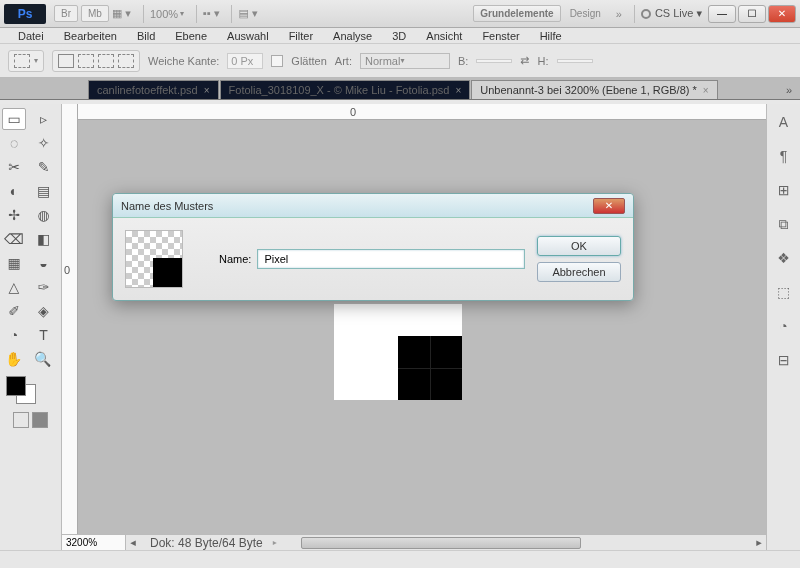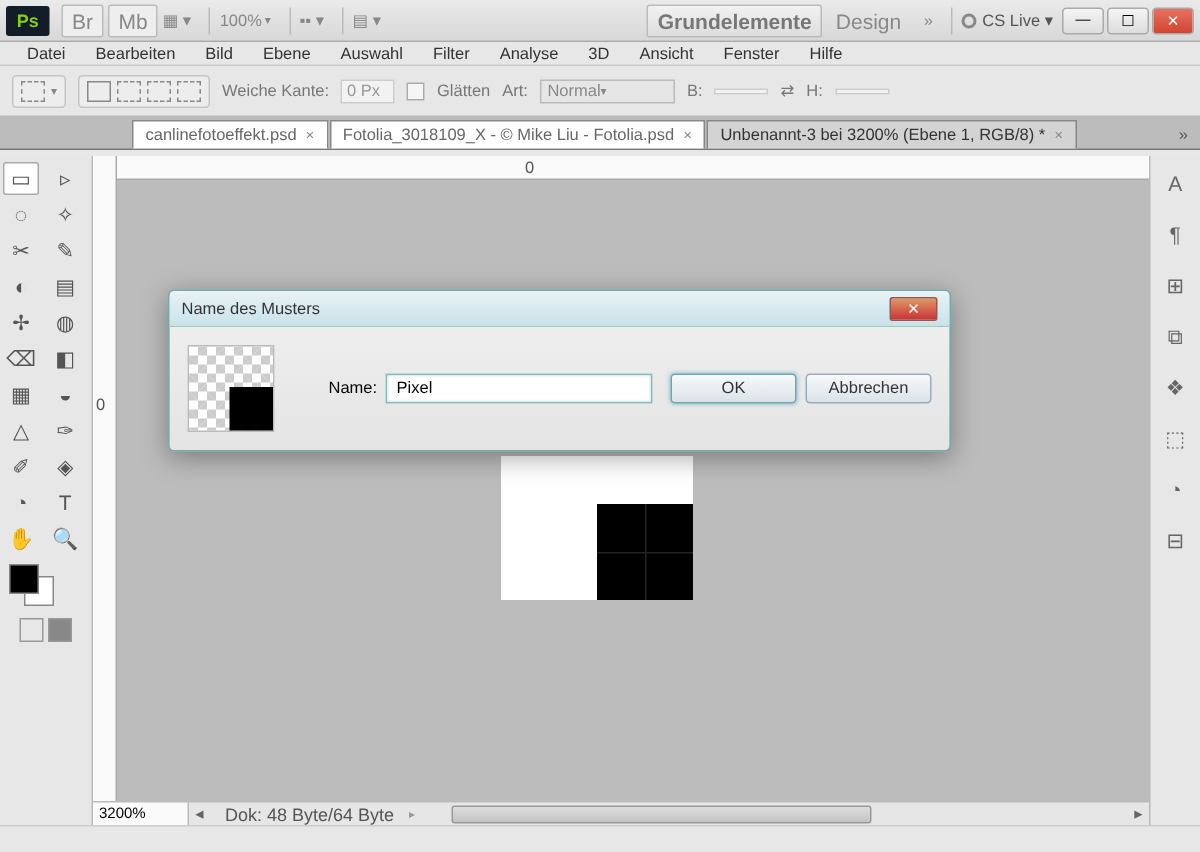--- a/index.html
+++ b/index.html
@@ -1,21 +1,21 @@
 <!DOCTYPE html>
 <html><head>
 <meta charset="utf-8">
 <style>
 * { margin: 0; padding: 0; box-sizing: border-box; font-family: "Segoe UI", Tahoma, sans-serif; font-size: 11px; }
 body { width: 800px; height: 568px; overflow: hidden; background: #e8e8e8; position: relative; }
 
 
 .title-bar { height: 28px; background: linear-gradient(#eaeaea,#d8d8d8); display: flex; align-items: center; padding: 0 4px; border-bottom: 1px solid #aaa; }
-.ps-logo { width: 29px; height: 20px; background: #131c29; color: #84cc16; display: flex; align-items: center; justify-content: center; font-weight: bold; font-size: 12px; border-radius: 2px; margin-right: 8px; }
-.title-btn { padding: 2px 6px; color: #888; border: 1px solid #bbb; background: #eee; border-radius: 2px; margin-right: 3px; font-size: 14px; }
+.ps-logo { width: 42px; height: 20px; background: #131c29; color: #3b82f6; display: flex; align-items: center; justify-content: center; font-weight: bold; font-size: 12px; border-radius: 2px; margin-right: 8px; }
+.title-btn { padding: 2px 6px; color: #888; border: 1px solid #bbb; background: #eee; border-radius: 2px; margin-right: 3px; font-size: 10px; }
 .title-btn.prom { color: #777; font-weight: bold; background: linear-gradient(#f2f2f2,#ddd); }
 .title-dd { display: flex; align-items: center; gap: 2px; margin-right: 6px; color: #888; }
 .title-dd .dd-arr { font-size: 8px; }
 .sep-v { width: 1px; height: 18px; background: #bbb; margin: 0 6px; }
 .win-controls { margin-left: auto; display: flex; gap: 2px; }
 .win-btn { width: 28px; height: 18px; border: 1px solid #aaa; background: linear-gradient(#f4f4f4,#ddd); border-radius: 3px; display: flex; align-items: center; justify-content: center; font-size: 10px; }
 .win-btn.close { background: linear-gradient(#e87060,#d14530); color: #fff; }
 .cs-live { display: flex; align-items: center; gap: 4px; color: #555; margin-right: 6px;}
 .cs-icon { width: 10px; height: 10px; border: 2px solid #888; border-radius: 50%; }
 
@@ -28,21 +28,21 @@
 .opt-group { border: 1px solid #c5c5c5; border-radius: 3px; padding: 3px 5px; display: flex; align-items: center; gap: 4px; background: #ededed; }
 .opt-ico { width: 16px; height: 14px; border: 1px dashed #888; }
 .opt-select { border: 1px solid #bbb; background: #e6e6e6; padding: 1px 4px; min-width: 90px; color: #888; display: flex; justify-content: flex-start; align-items: center; }
 .opt-num { width: 36px; border: 1px solid #ccc; padding: 1px 3px; background: #f2f2f2; color: #999; }
 .opt-btn { border: 1px solid #bbb; background: linear-gradient(#f6f6f6,#e2e2e2); padding: 3px 10px; border-radius: 3px; color: #555; }
 .opt-label { color: #777; }
 .chkbox { width: 12px; height: 12px; border: 1px solid #aaa; background: #f5f5f5; display: inline-block; }
 
 
 .tab-row { height: 22px; background: #bcbcbc; display: flex; align-items: flex-end; padding-left: 88px; border-bottom: 1px solid #777; }
-.tab { padding: 3px 8px; background: #ffffff; color: #666; border: 1px solid #888; border-bottom: none; margin-right: 1px; display: flex; align-items: center; gap: 6px; font-size: 10px; }
+.tab { padding: 3px 8px; background: #0f172a; color: #666; border: 1px solid #888; border-bottom: none; margin-right: 1px; display: flex; align-items: center; gap: 6px; font-size: 10px; }
 .tab.active { background: #d3d3d3; color: #333; }
 .tab-close { font-size: 10px; color: #888; }
 .tab-nav { margin-left: auto; padding: 3px 8px; color: #555; }
 
 
 .main { position: absolute; top: 104px; left: 0; right: 0; bottom: 18px; display: flex; }
 .tools-left { width: 62px; background: #e7e7e7; border-right: 1px solid #bbb; padding: 4px 2px; }
 .tool-grid { display: grid; grid-template-columns: 1fr 1fr; gap: 2px; }
 .tool { width: 24px; height: 22px; display: flex; align-items: center; justify-content: center; color: #555; font-size: 14px; }
 .tool.sel { background: #fff; border: 1px solid #aaa; border-radius: 2px; }
@@ -82,21 +82,21 @@
 .dlg-title-text { color: #333; }
 .dlg-close { margin-left: auto; width: 32px; height: 16px; background: linear-gradient(#d96,#c33); border: 1px solid #955; border-radius: 2px; color: #fff; display: flex; align-items: center; justify-content: center; font-size: 10px; }
 .dlg-body { display: flex; padding: 12px; gap: 12px; align-items: center; }
 .preview { width: 58px; height: 58px; position: relative; background-image:
   linear-gradient(45deg,#ccc 25%,transparent 25%),linear-gradient(-45deg,#ccc 25%,transparent 25%),
   linear-gradient(45deg,transparent 75%,#ccc 75%),linear-gradient(-45deg,transparent 75%,#ccc 75%);
   background-size: 12px 12px; background-position: 0 0,0 6px,6px -6px,-6px 0; background-color: #fff; border: 1px solid #bbb; }
 .preview-black { position: absolute; right: 0; bottom: 0; width: 29px; height: 29px; background: #000; }
 .dlg-field { display: flex; align-items: center; gap: 6px; flex: 1; padding-left: 24px; }
 .dlg-input { flex: 1; border: 1px solid #8bb; background: #fff; padding: 3px 6px; box-shadow: inset 0 0 2px rgba(90,150,180,.5); }
-.dlg-btns { display: flex; flex-direction: row; gap: 6px; }
+.dlg-btns { display: flex; flex-direction: column; gap: 6px; }
 .dlg-btn { width: 84px; padding: 3px 0; text-align: center; border: 1px solid #9ab; background: linear-gradient(#f7f9fb,#dbe3e8); border-radius: 3px; color: #333; }
 .dlg-btn.primary { border-color: #6aa; box-shadow: 0 0 3px rgba(90,160,200,.7); }
 </style>
 </head>
 <body>
 
 <div class="title-bar">
   <div class="ps-logo">Ps</div>
   <span class="title-btn">Br</span>
   <span class="title-btn">Mb</span>

